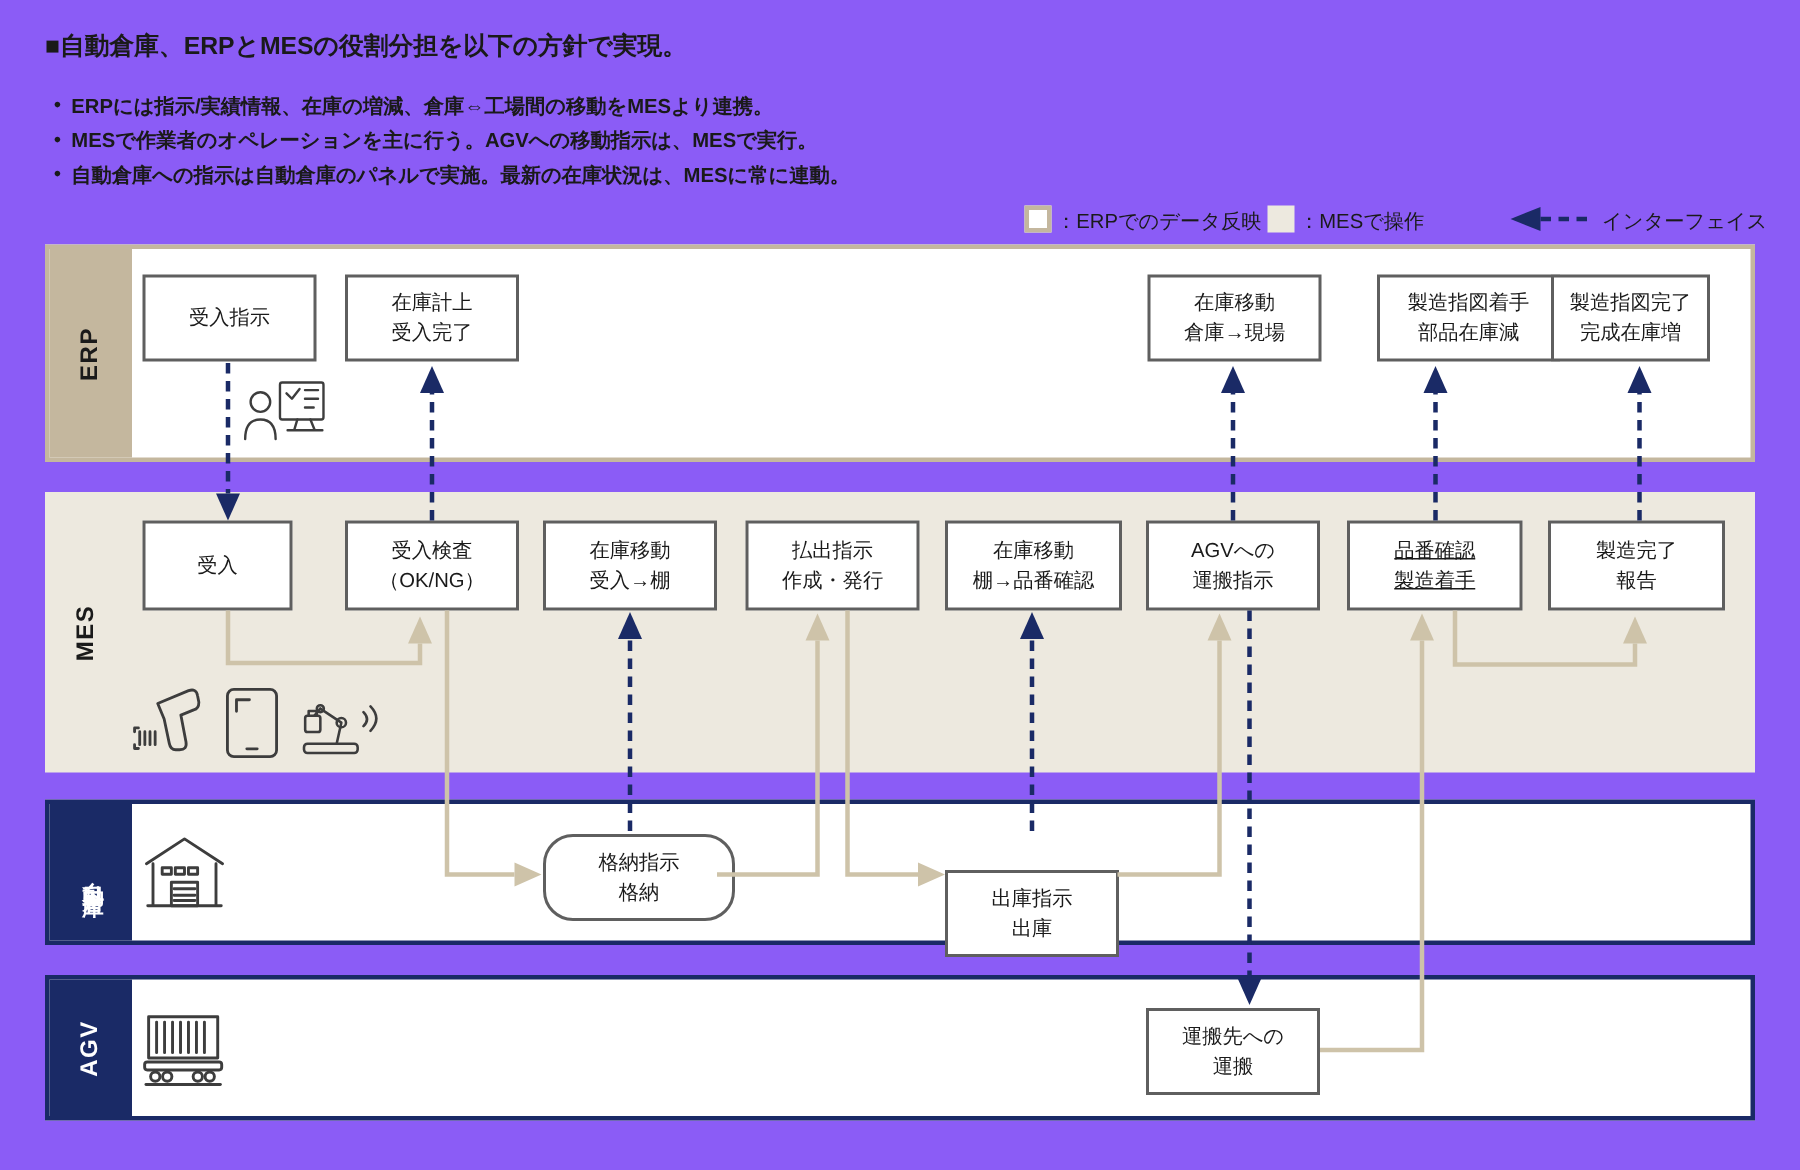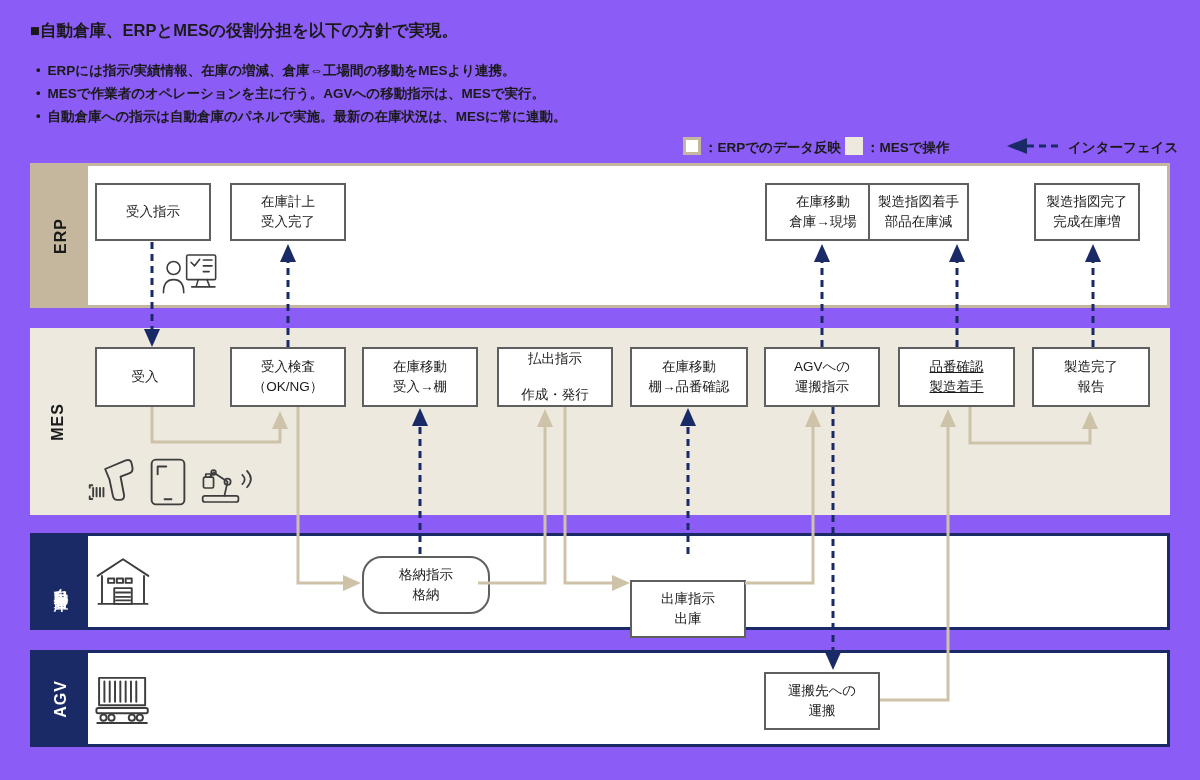--- a/index.html
+++ b/index.html
@@ -19,21 +19,21 @@
   .lane.mes{background:var(--beige);}
   .lane.navyb{border:3px solid var(--navy);}
   .strip{position:absolute;left:0;top:0;bottom:0;width:55px;display:flex;align-items:center;justify-content:center;}
   .strip.tanfill{background:var(--tan);}
   .strip.navyfill{background:var(--navy);color:#fff;}
   .rot{transform:rotate(-90deg);font-weight:bold;font-size:16px;letter-spacing:1px;white-space:nowrap;}
   .vert{writing-mode:vertical-rl;text-orientation:upright;font-weight:bold;font-size:14.5px;letter-spacing:3px;}
   .pbox{position:absolute;background:#fff;border:2px solid var(--box-border);box-sizing:border-box;
         display:flex;flex-direction:column;align-items:center;justify-content:center;
         font-size:13.5px;line-height:1.45;text-align:center;z-index:10;}
-  .legend-item{position:absolute;font-size:13.5px;font-weight:700;white-space:nowrap;}
+  .legend-item{position:absolute;font-size:13.5px;font-weight:400;white-space:nowrap;}
   .swatch{position:absolute;width:18px;height:18px;box-sizing:border-box;z-index:2;}
   .swatch.erp{background:#fff;border:3px solid var(--tan);}
   .swatch.mes{background:var(--beige);}
   .icon{position:absolute;z-index:10;}
   .icon svg{display:block;stroke:#3d3d3d;stroke-width:2.2;fill:none;stroke-linecap:round;stroke-linejoin:round;}
   .tg path{stroke:var(--tan-light);stroke-width:3;fill:none;}
   .tg polygon{fill:var(--tan-light);stroke:none;}
   .ig path{stroke:var(--navy);stroke-width:3;fill:none;stroke-dasharray:7 5;}
   .ig polygon{fill:var(--navy);stroke:none;}
 </style>
@@ -96,41 +96,41 @@
     <span>受入指示</span>
   </div>
   <div class="pbox" style="left:230px;top:183px;width:116px;height:58px;">
     <span>在庫計上</span>
     <span>受入完了</span>
   </div>
   <div class="pbox" style="left:765px;top:183px;width:116px;height:58px;">
     <span>在庫移動</span>
     <span>倉庫→現場</span>
   </div>
-  <div class="pbox" style="left:868px;top:183px;width:101px;height:58px;">
+  <div class="pbox" style="left:918px;top:183px;width:122px;height:58px;">
     <span>製造指図着手</span>
     <span>部品在庫減</span>
   </div>
   <div class="pbox" style="left:1034px;top:183px;width:106px;height:58px;">
     <span>製造指図完了</span>
     <span>完成在庫増</span>
   </div>
 
   <div class="pbox" style="left:95px;top:347px;width:100px;height:60px;">
     <span>受入</span>
   </div>
   <div class="pbox" style="left:230px;top:347px;width:116px;height:60px;">
     <span>受入検査</span>
     <span>（OK/NG）</span>
   </div>
   <div class="pbox" style="left:362px;top:347px;width:116px;height:60px;">
     <span>在庫移動</span>
     <span>受入→棚</span>
   </div>
-  <div class="pbox" style="left:497px;top:347px;width:116px;height:60px;justify-content:space-between;">
+  <div class="pbox" style="left:497px;top:347px;width:116px;height:60px;">
     <span>払出指示</span>
     <span>作成・発行</span>
   </div>
   <div class="pbox" style="left:630px;top:347px;width:118px;height:60px;">
     <span>在庫移動</span>
     <span>棚→品番確認</span>
   </div>
   <div class="pbox" style="left:764px;top:347px;width:116px;height:60px;">
     <span>AGVへの</span>
     <span>運搬指示</span>

